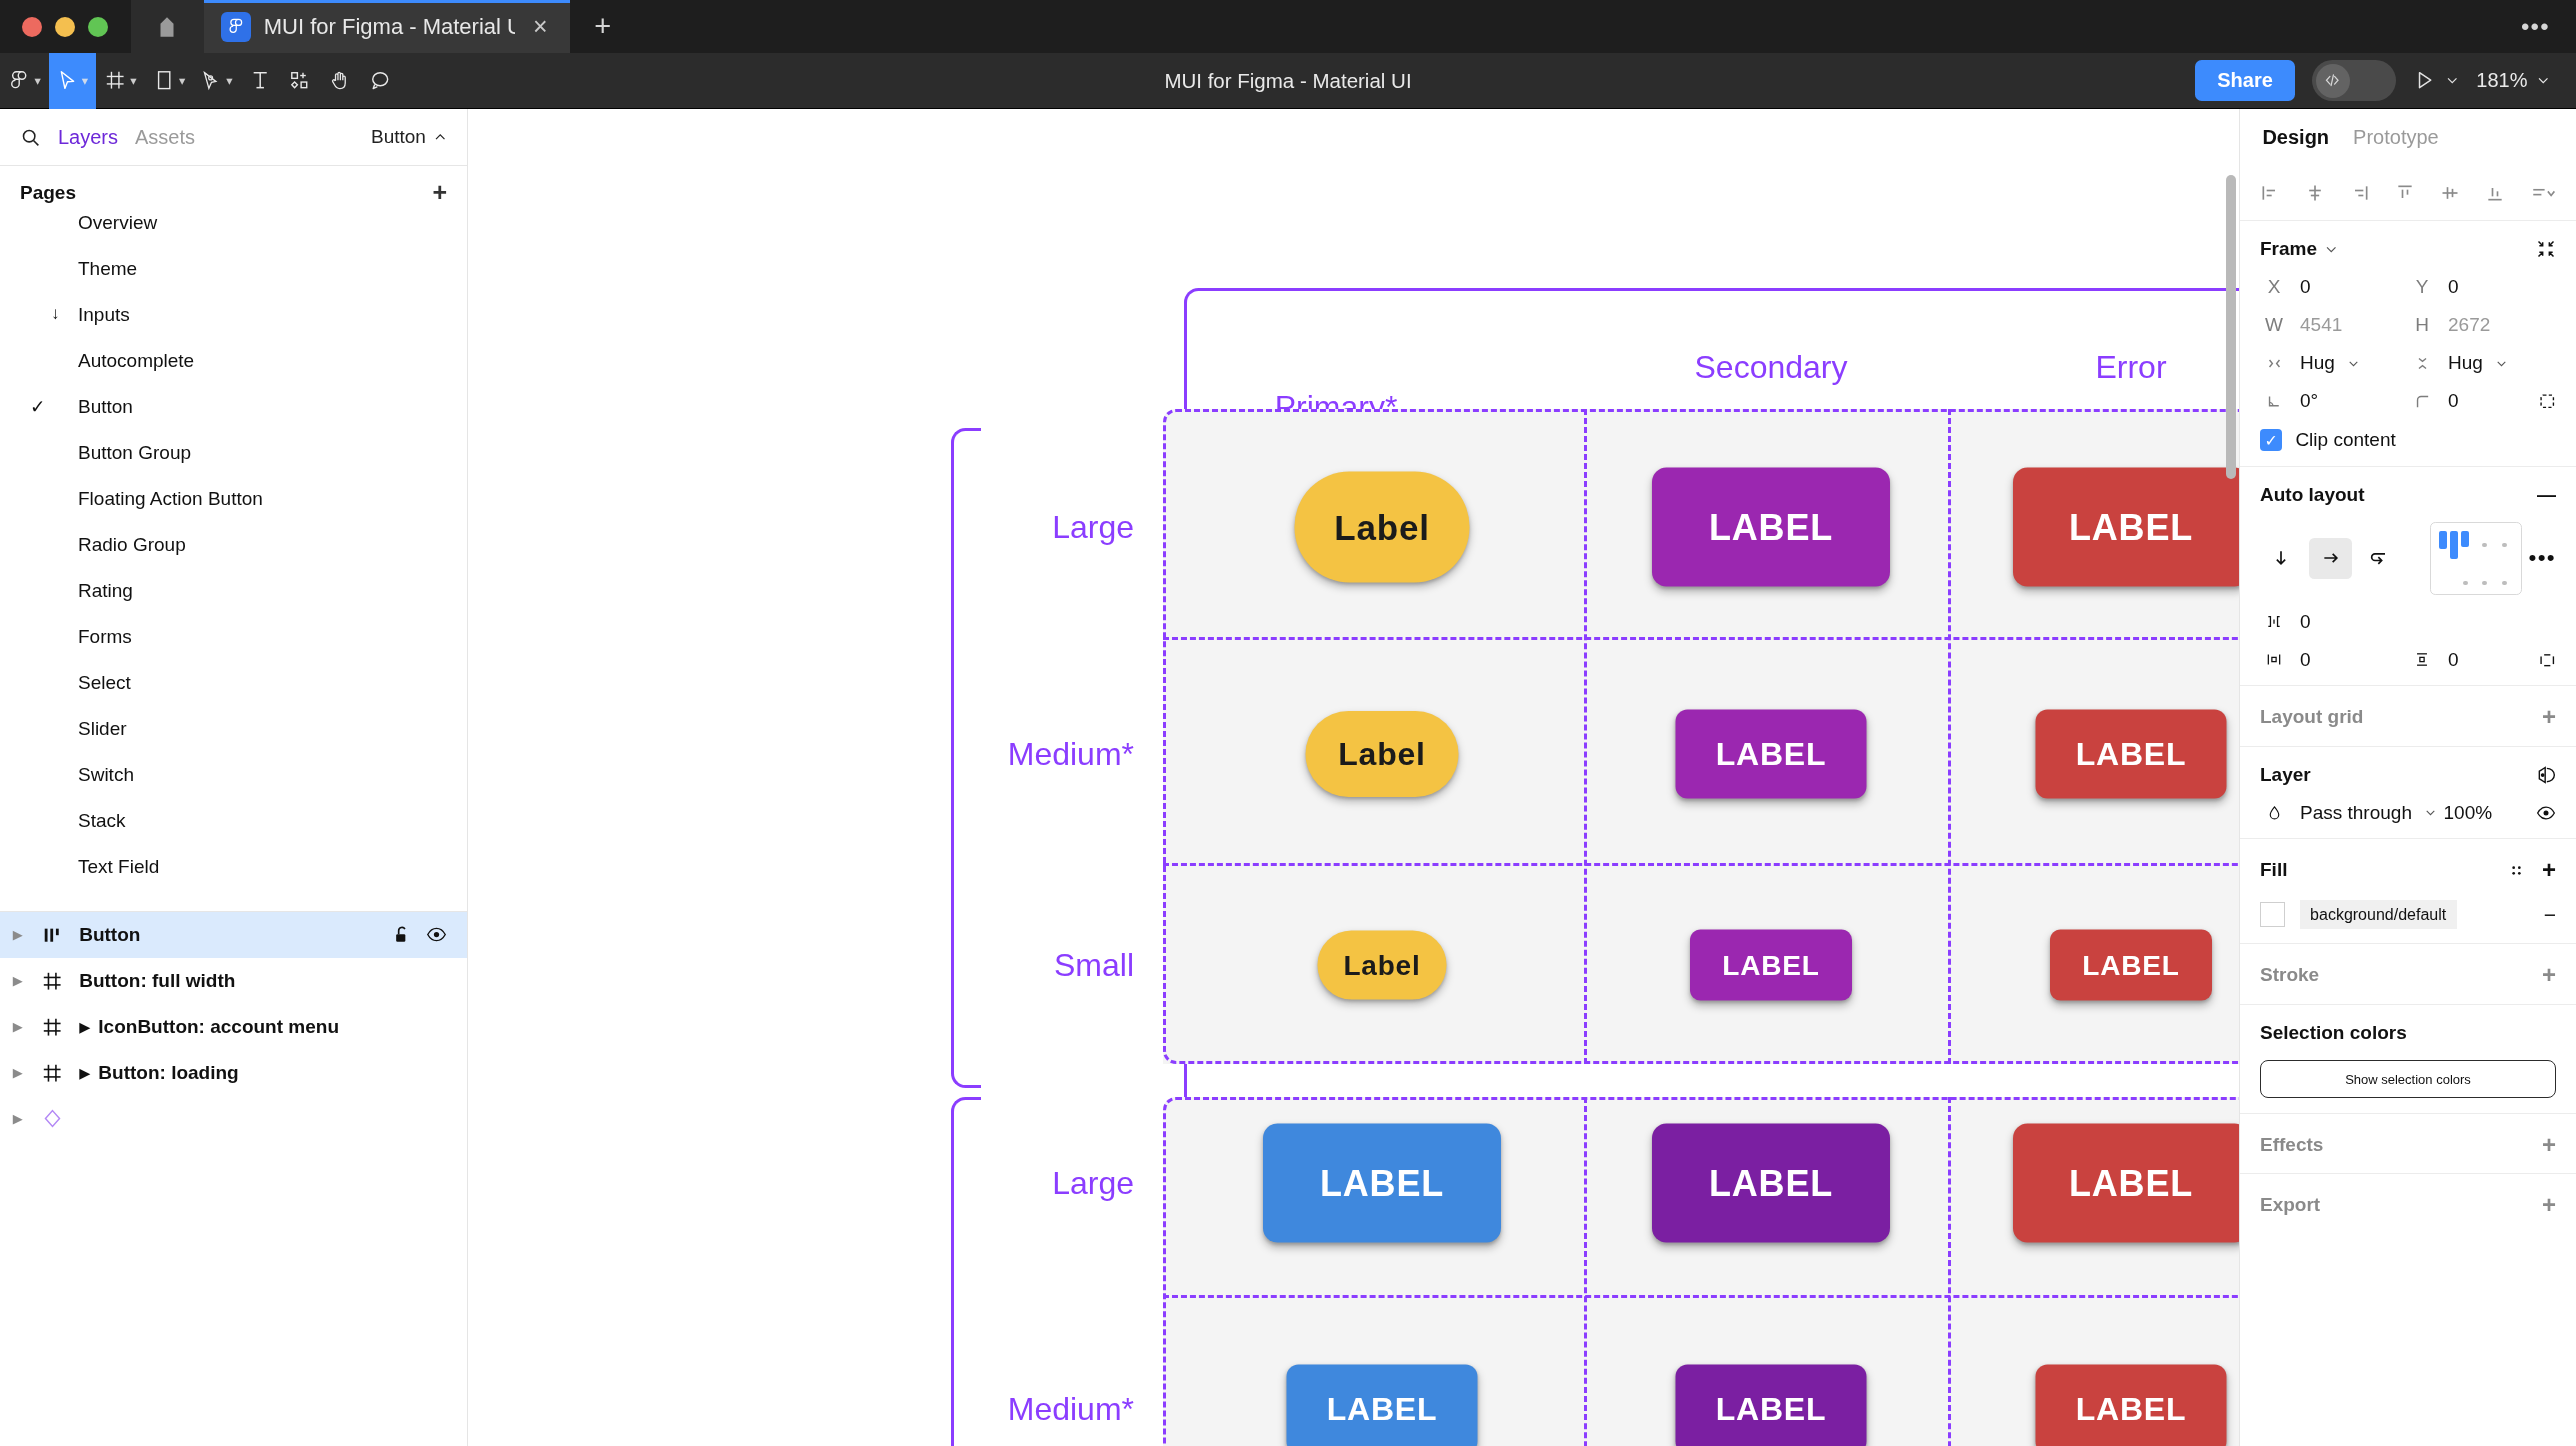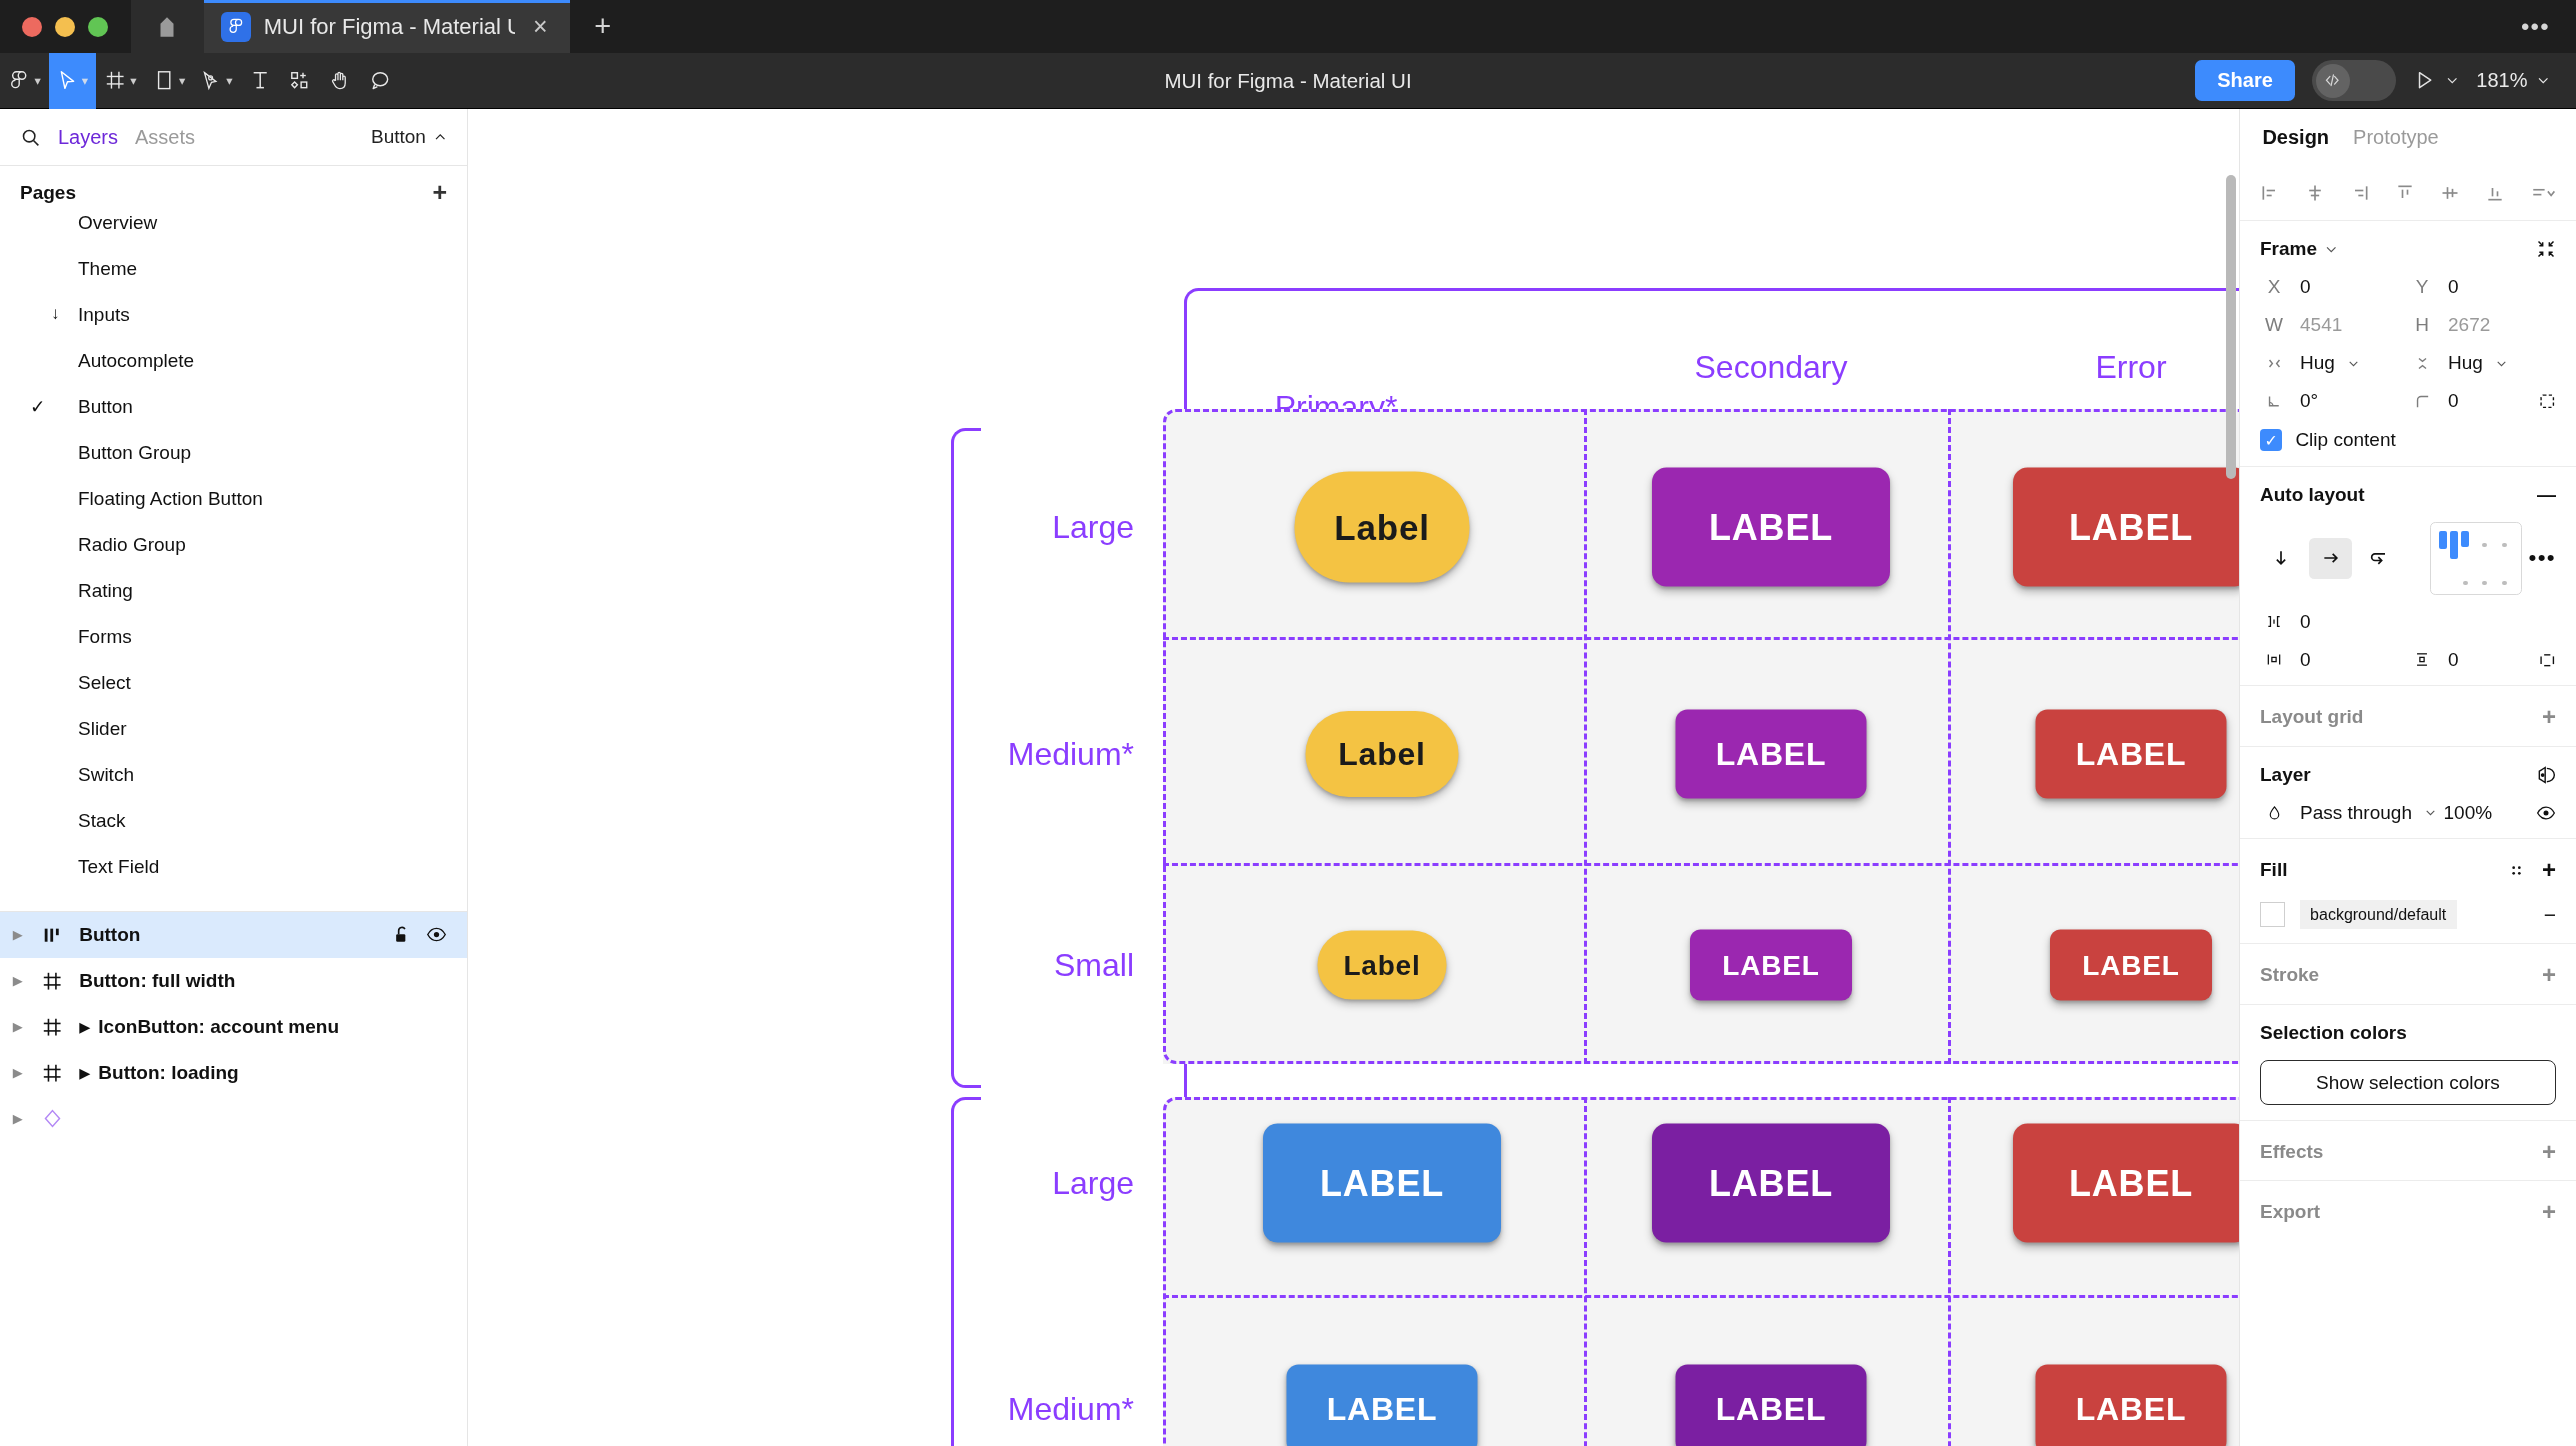--- a/index.html
+++ b/index.html
@@ -195,21 +195,21 @@
   .al-bar { position: absolute; background: #3d8bfd; border-radius: 2px; width: 8px; }
   .al-more { margin-left: auto; font-size: 22.4px; color: #111; letter-spacing: 1.3px; cursor: pointer; }
   .fill-row { display: flex; align-items: center; gap: 14.5px; margin-top: 16px; }
   .fill-swatch { width: 25px; height: 25px; border: 1.3px solid #cfcfcf; background: #fff; flex: 0 0 25px; cursor: pointer; }
   .fill-token {
     background: #f0f0f0; border-radius: 0; padding: 5.3px 10.6px; font-size: 16px; color: #111; cursor: pointer;
   }
   .fill-minus { margin-left: auto; font-size: 21px; color: #111; cursor: pointer; }
   .show-sel-btn {
     margin-top: 16px; width: 100%; border: 1.3px solid #2c2c2c; border-radius: 8px;
-    padding: 10.6px 0; text-align: center; font-size: 19px; color: #111; cursor: pointer; background: #fff;
+    padding: 10.6px 0; text-align: center; font-size: 13px; color: #111; cursor: pointer; background: #fff;
   }
   svg { display: block; }
 </style>
 </head>
 <body>
 
 <div id="app">
 
   <div class="titlebar">
     <div class="traffic">

